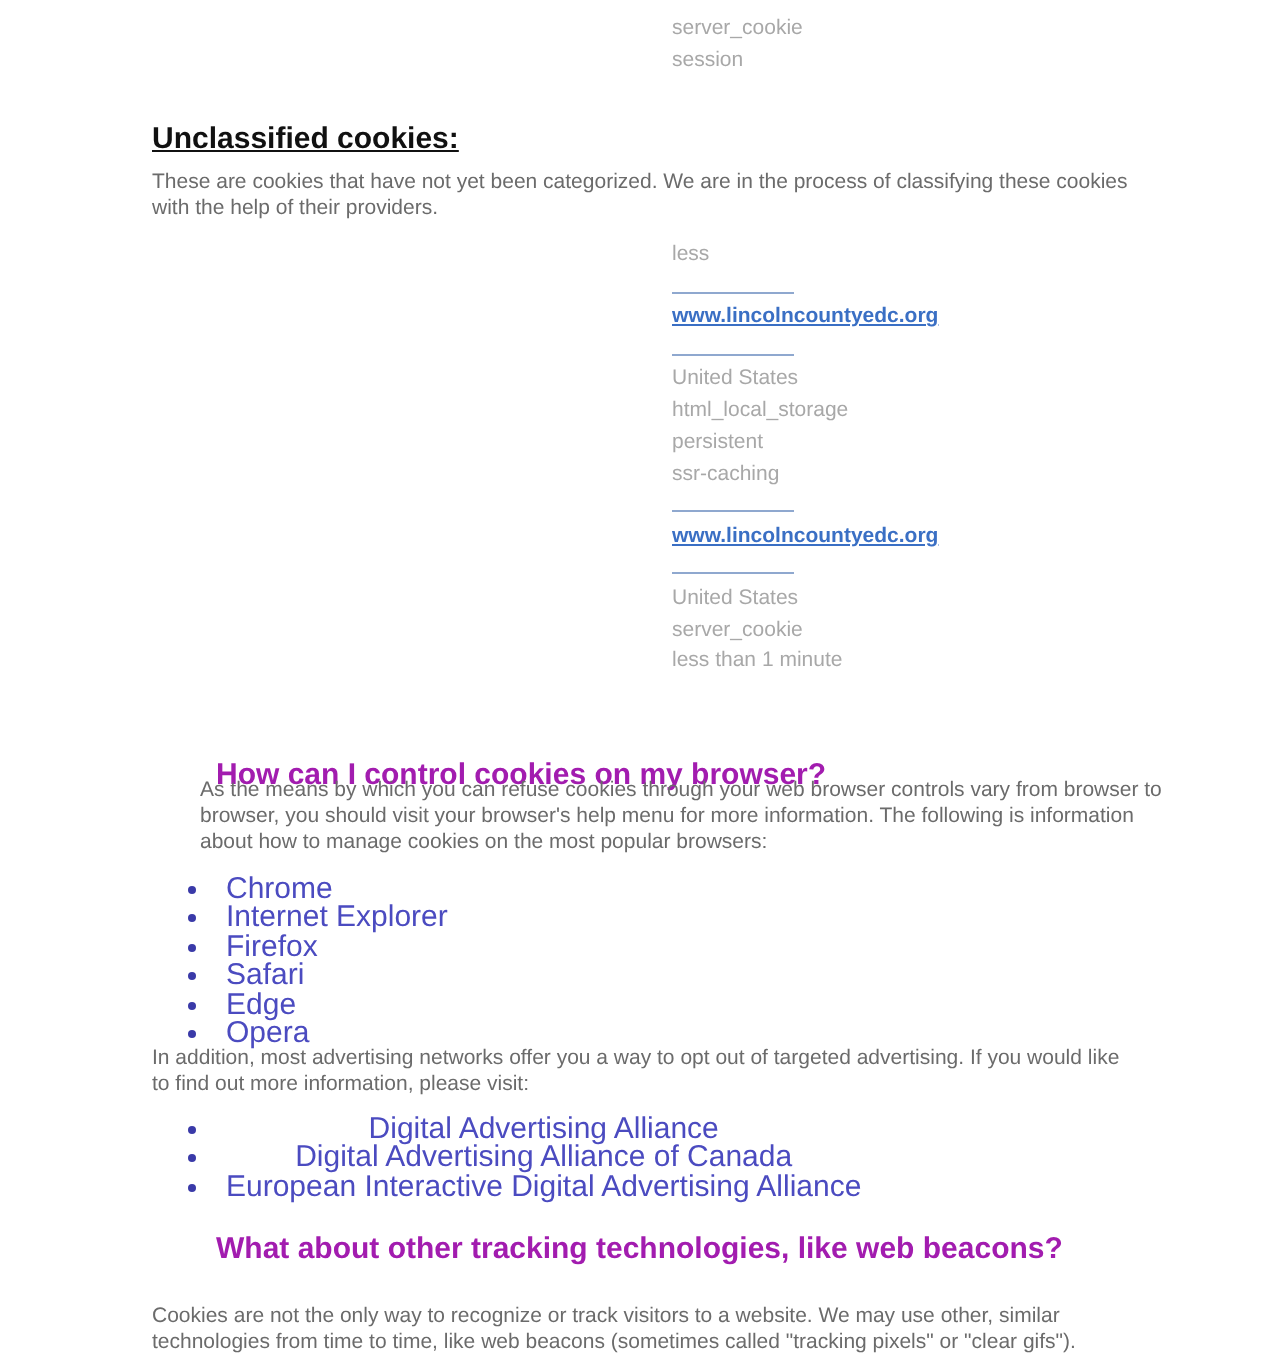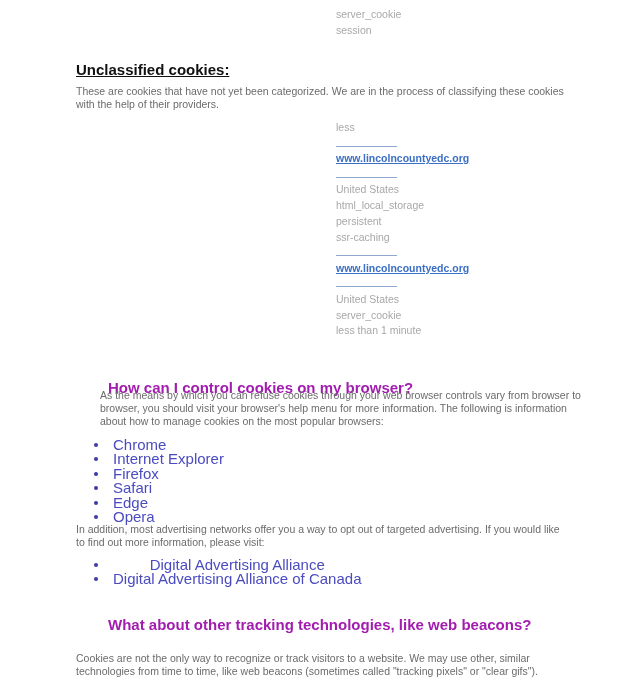--- a/index.html
+++ b/index.html
@@ -112,16 +112,17 @@
   <li><span class="bullet"></span><a>Safari</a></li>
   <li><span class="bullet"></span><a>Edge</a></li>
   <li><span class="bullet"></span><a>Opera</a></li>
 </ul>
 
 <p class="body" style="top:523px;">In addition, most advertising networks offer you a way to opt out of targeted advertising. If you would like to find out more information, please visit:</p>
 
 <ul class="links" style="top:558px;text-align:center;">
   <li><span class="bullet"></span><a>Digital Advertising Alliance</a></li>
   <li><span class="bullet"></span><a>Digital Advertising Alliance of Canada</a></li>
+  <li><span class="bullet"></span><a>European Interactive Digital Advertising Alliance</a></li>
 </ul>
 
 <h2 class="sec" style="top:600px;">What about other tracking technologies, like web beacons?</h2>
 <p class="body" style="top:652px;">Cookies are not the only way to recognize or track visitors to a website. We may use other, similar technologies from time to time, like web beacons (sometimes called "tracking pixels" or "clear gifs").</p>
 
 </body></html>

